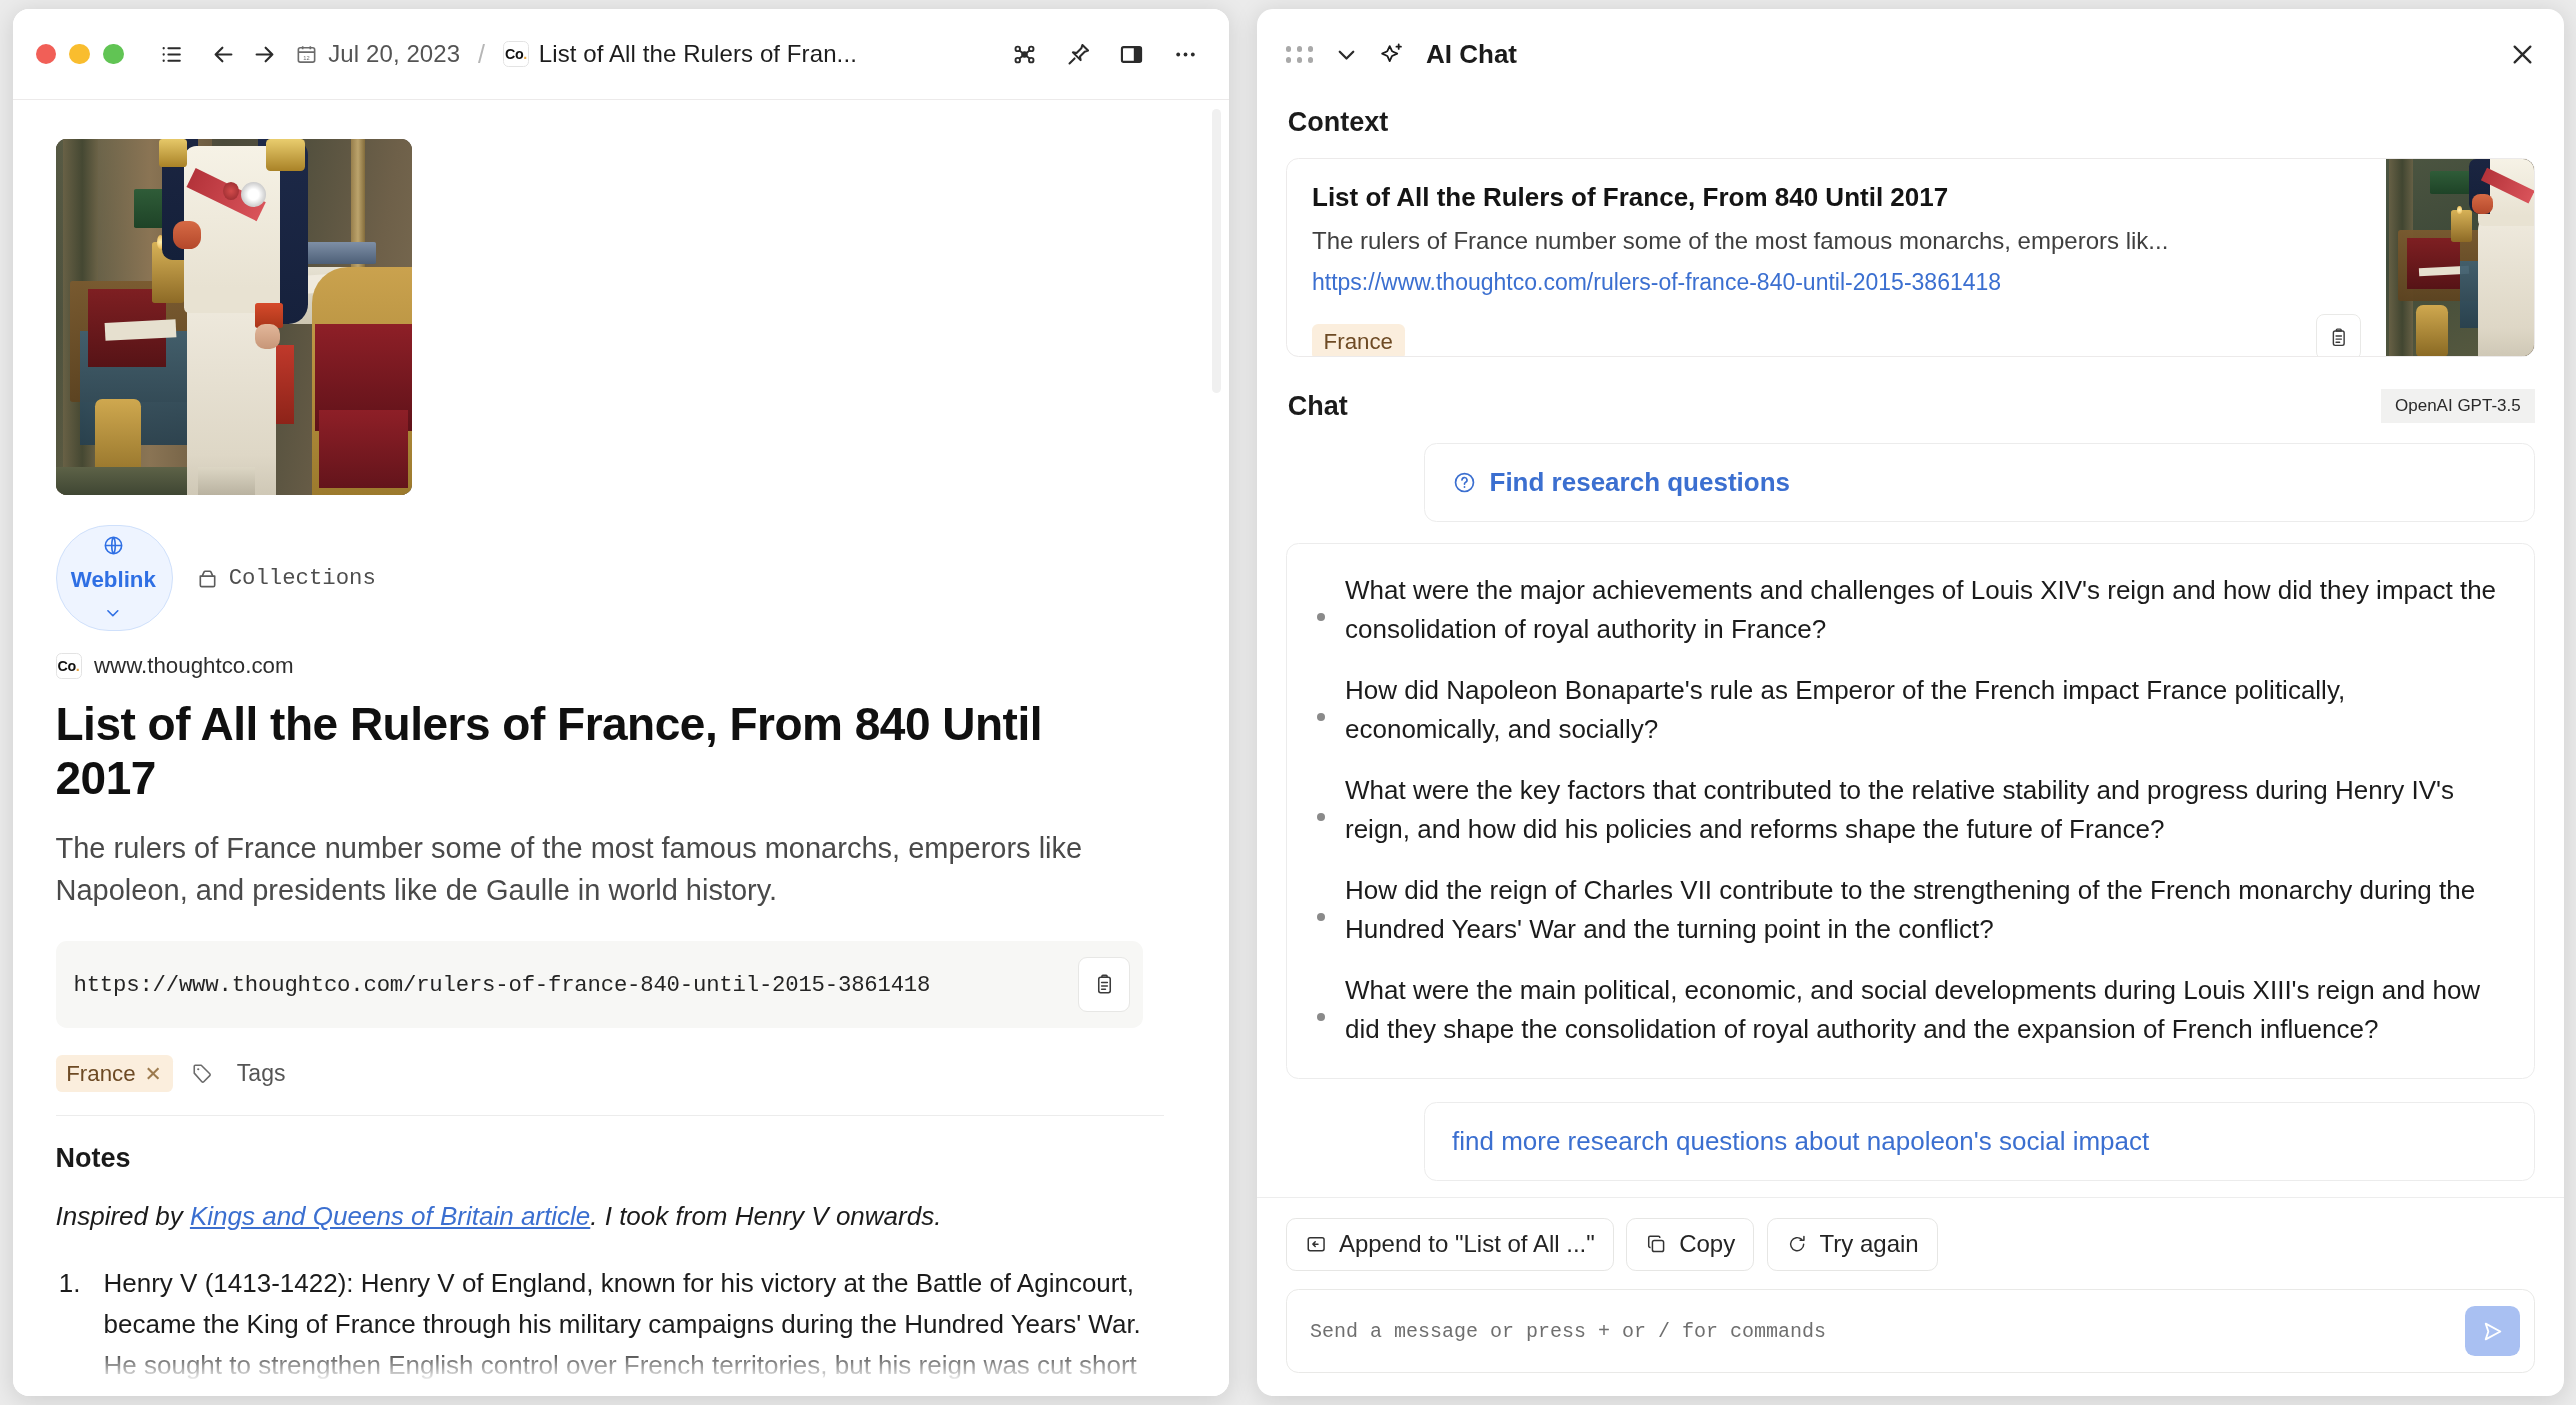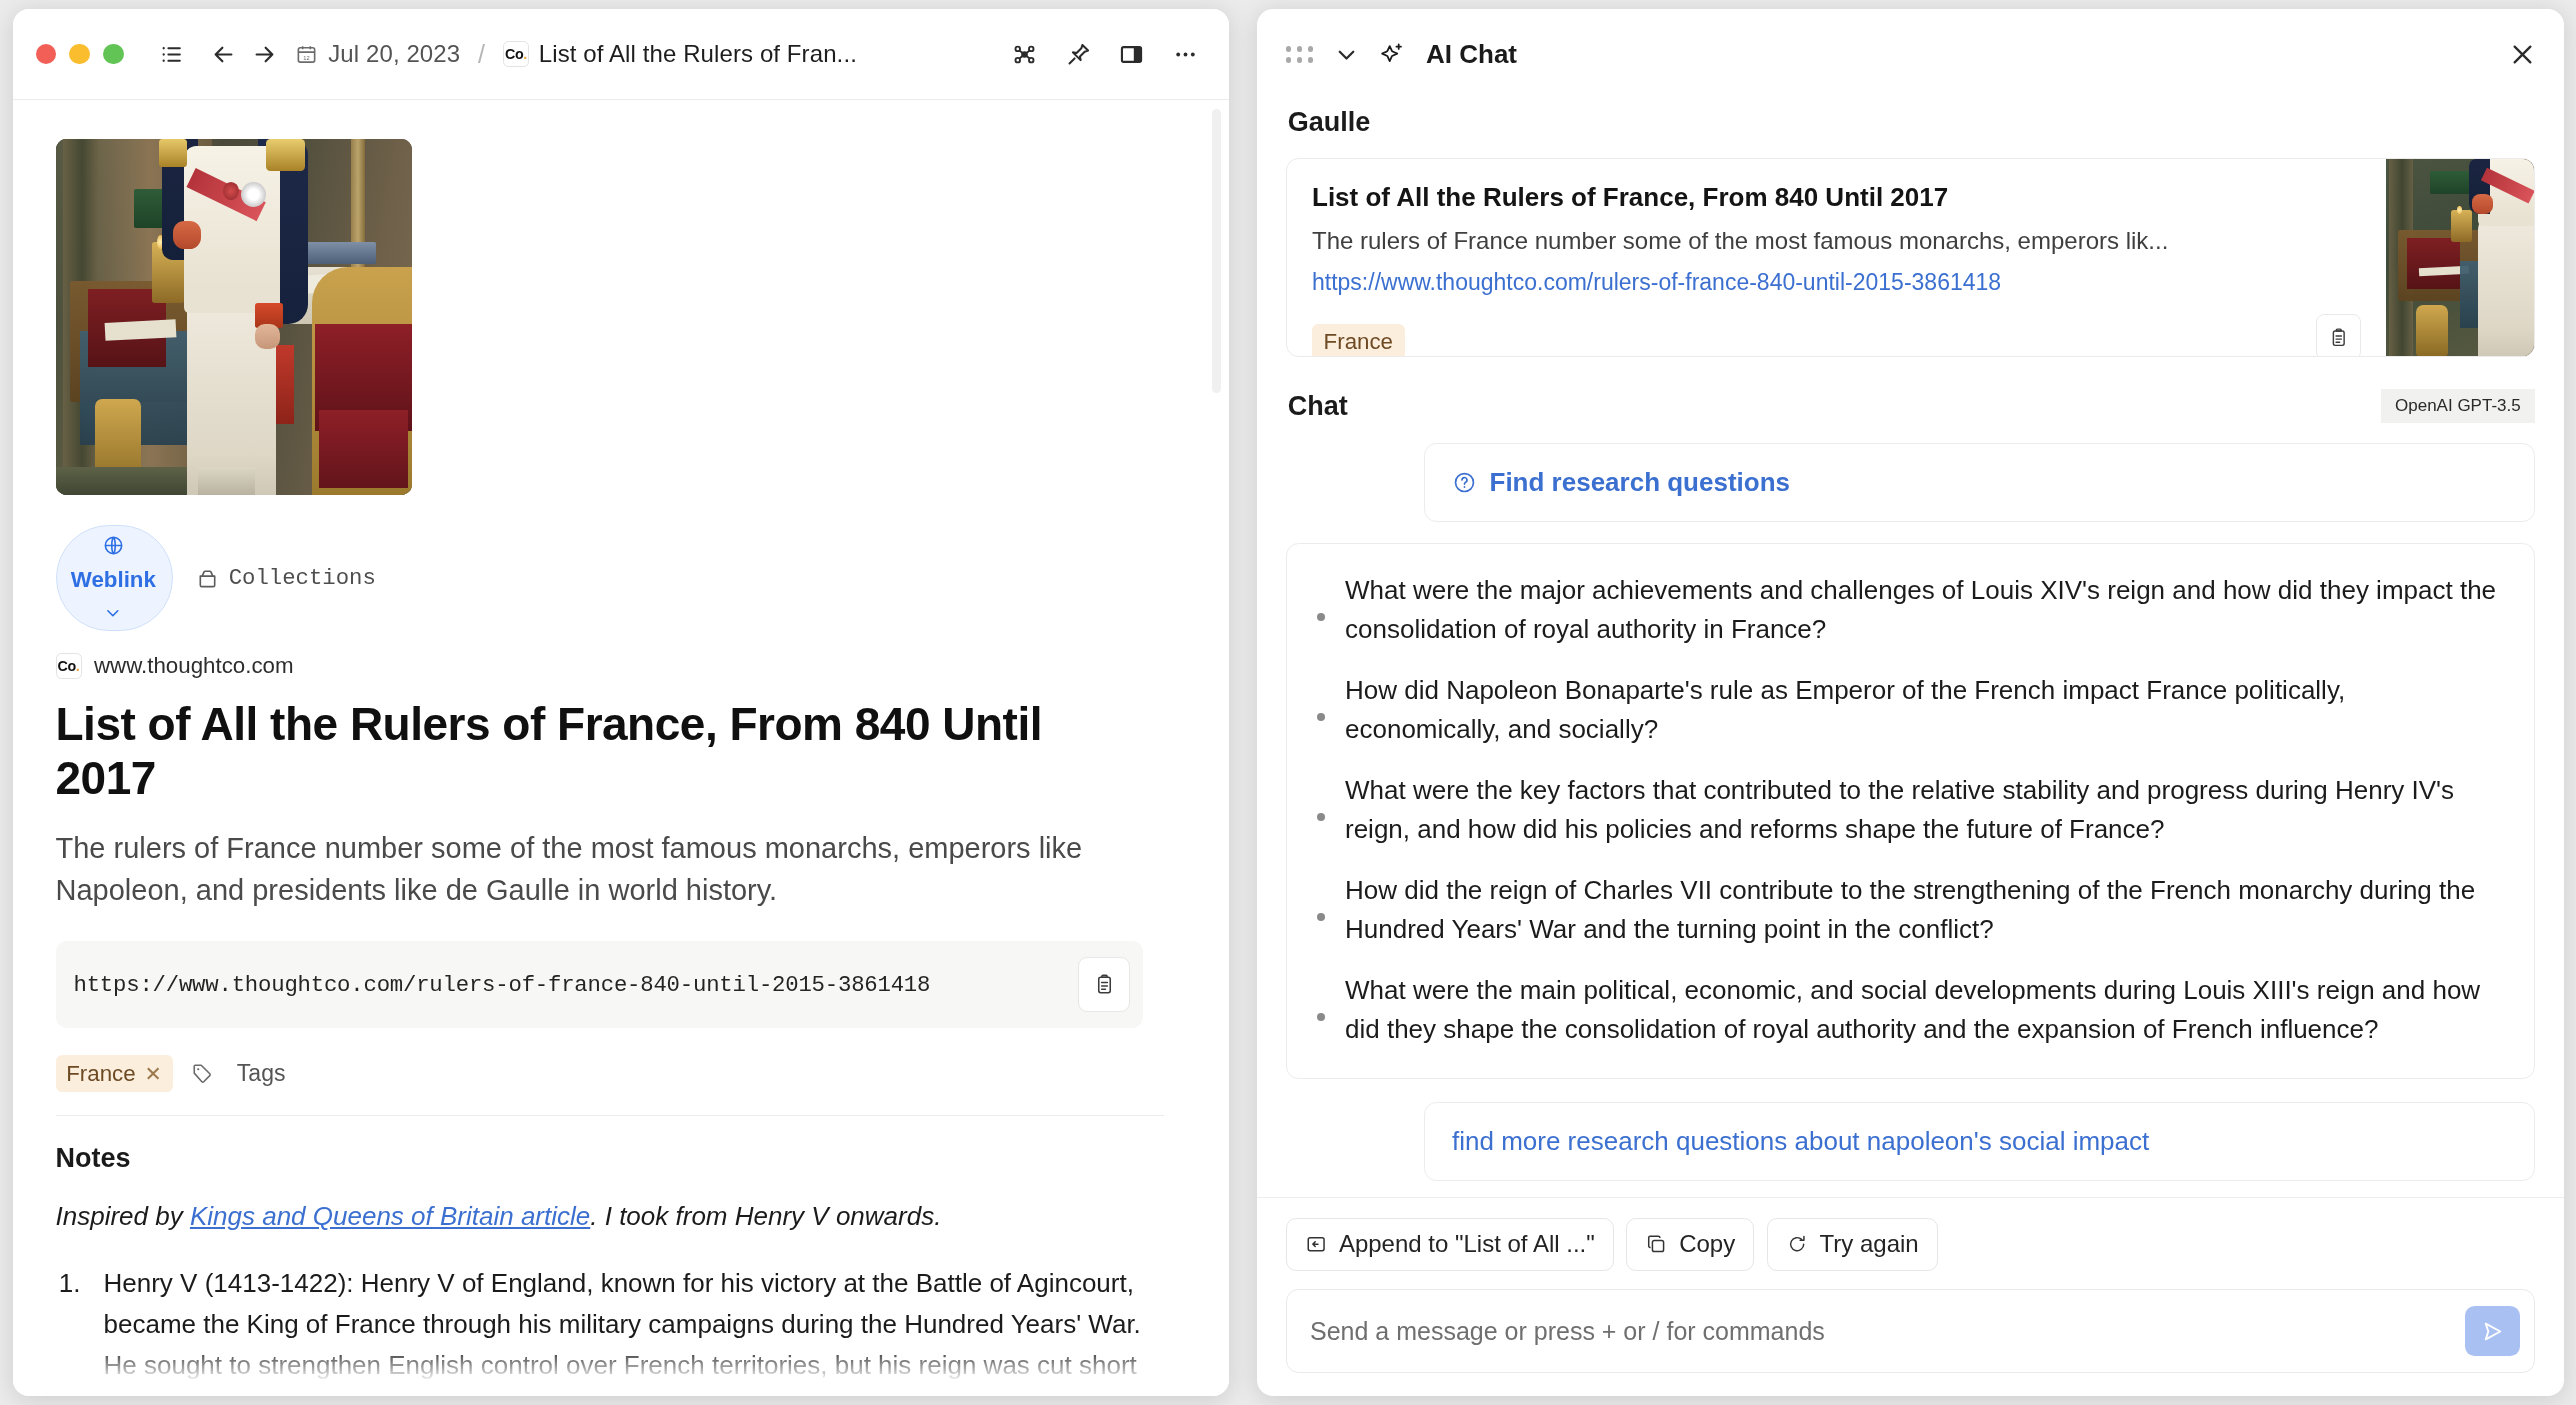--- a/index.html
+++ b/index.html
@@ -295,22 +295,22 @@
     border: 0.9px solid #e6e6e4; border-radius: 9.8px;
     padding: 11.6px 18px; font-size: 24px; color: #242424;
     background: #fff; cursor: pointer;
   }
   .composer {
     display: flex; align-items: center; gap: 14.3px;
     border: 0.9px solid #e9e9e7; border-radius: 12.5px;
     padding: 16px 14.3px 16px 23px; background: #fff;
   }
   .composer-input {
-    flex: 1; border: none; outline: none; font-size: 25px; color: #ef4444;
-    font-family: Liberation Sans, sans-serif; background: transparent;
+    flex: 1; border: none; outline: none; font-size: 20px; color: #ef4444;
+    font-family: Liberation Mono, monospace; background: transparent;
   }
   .composer-input::placeholder { color: #6f6f6f; }
   .send-btn {
     width: 55px; height: 50px; border-radius: 9.8px;
     background: #a9c0f2; display: flex; align-items: center;
     justify-content: center; cursor: pointer; flex: 0 0 auto; border: none;
   }
   svg { display: block; }
 </style>
 </head>
@@ -552,21 +552,21 @@
       <span class="chat-title">AI Chat</span>
       <div class="chat-close">
         <svg width="29" height="29" viewBox="0 0 24 24" fill="none" stroke="#2b2b2b" stroke-width="1.9" stroke-linecap="round">
             <path d="M5.5 5.5l13 13M18.5 5.5l-13 13"></path>
           </svg>
       </div>
     </div>
 
     <div class="chat-body">
 
-      <div class="sec-label">Gaulle</div>
+      <div class="sec-label">Context</div>
 
       <div class="context-card">
         <div class="ctx-main">
           <div class="ctx-title">List of All the Rulers of France, From 840 Until 2017</div>
           <div class="ctx-desc">The rulers of France number some of the most famous monarchs, emperors lik...</div>
           <div class="ctx-url">https://www.thoughtco.com/rulers-of-france-840-until-2015-3861418</div>
           <div class="ctx-bottom">
             <span class="ctx-tag">France</span>
             <div class="ctx-copy">
               <svg width="21.5" height="21.5" viewBox="0 0 24 24" fill="none" stroke="#3b3b3b" stroke-width="1.6" stroke-linejoin="round">

